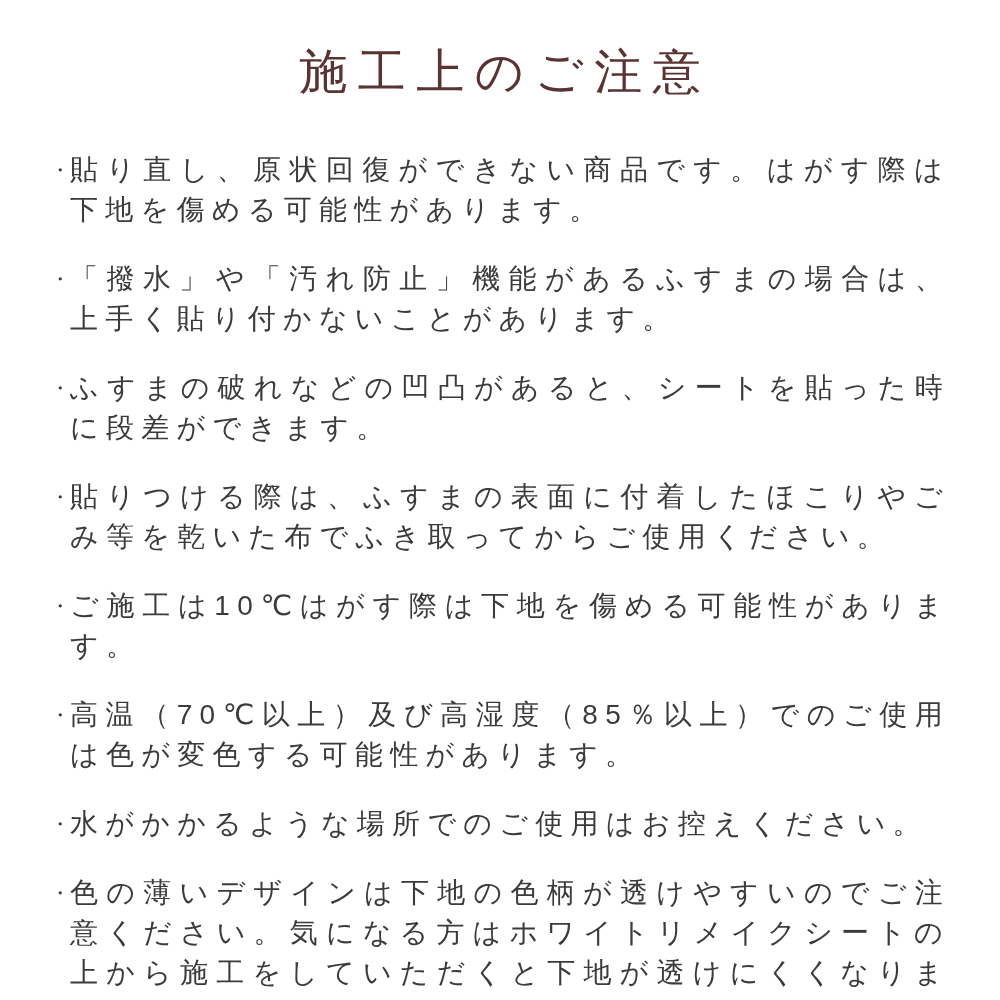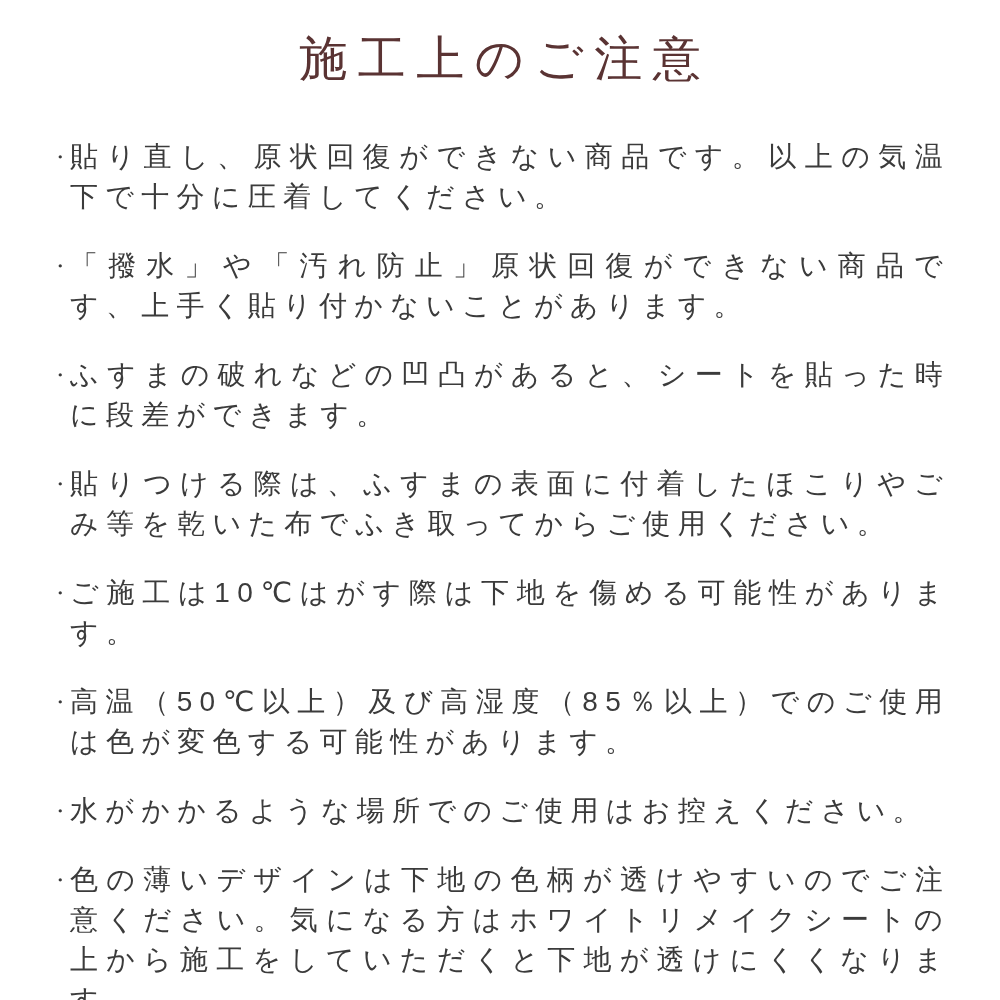--- a/index.html
+++ b/index.html
@@ -11,21 +11,21 @@
   .page {
     position: relative;
     width: 1000px;
     height: 1000px;
     background: #ffffff;
     box-sizing: border-box;
     overflow: hidden;
   }
   .page-title {
     margin: 0;
-    padding-top: 27px;
+    padding-top: 40px;
     text-align: center;
     font-size: 48px;
     font-weight: 400;
     letter-spacing: 0.22em;
     text-indent: 0.22em; 
     color: #5a3333;
   }
   ul.notes {
     list-style: none;
     margin: 46px auto 0 auto;
@@ -57,41 +57,41 @@
 </style>
 </head>
 <body>
 
 <div class="page">
   <h1 class="page-title">施工上のご注意</h1>
 
   <ul class="notes" id="notes-list">
       <li class="note">
         <span class="bullet">・</span>
-        <span class="note-text">貼り直し、原状回復ができない商品です。以上の気温下で十分に圧着してください。</span>
+        <span class="note-text">貼り直し、原状回復ができない商品です。はがす際は下地を傷める可能性があります。</span>
       </li>
       <li class="note">
         <span class="bullet">・</span>
-        <span class="note-text">「撥水」や「汚れ防止」原状回復ができない商品です、上手く貼り付かないことがあります。</span>
+        <span class="note-text">「撥水」や「汚れ防止」機能があるふすまの場合は、上手く貼り付かないことがあります。</span>
       </li>
       <li class="note">
         <span class="bullet">・</span>
         <span class="note-text">ふすまの破れなどの凹凸があると、シートを貼った時に段差ができます。</span>
       </li>
       <li class="note">
         <span class="bullet">・</span>
         <span class="note-text">貼りつける際は、ふすまの表面に付着したほこりやごみ等を乾いた布でふき取ってからご使用ください。</span>
       </li>
       <li class="note">
         <span class="bullet">・</span>
         <span class="note-text">ご施工は10℃はがす際は下地を傷める可能性があります。</span>
       </li>
       <li class="note">
         <span class="bullet">・</span>
-        <span class="note-text">高温（50℃以上）及び高湿度（85％以上）でのご使用は色が変色する可能性があります。</span>
+        <span class="note-text">高温（70℃以上）及び高湿度（85％以上）でのご使用は色が変色する可能性があります。</span>
       </li>
       <li class="note">
         <span class="bullet">・</span>
         <span class="note-text">水がかかるような場所でのご使用はお控えください。</span>
       </li>
       <li class="note">
         <span class="bullet">・</span>
         <span class="note-text">色の薄いデザインは下地の色柄が透けやすいのでご注意ください。気になる方はホワイトリメイクシートの上から施工をしていただくと下地が透けにくくなります。</span>
       </li>
     </ul>

